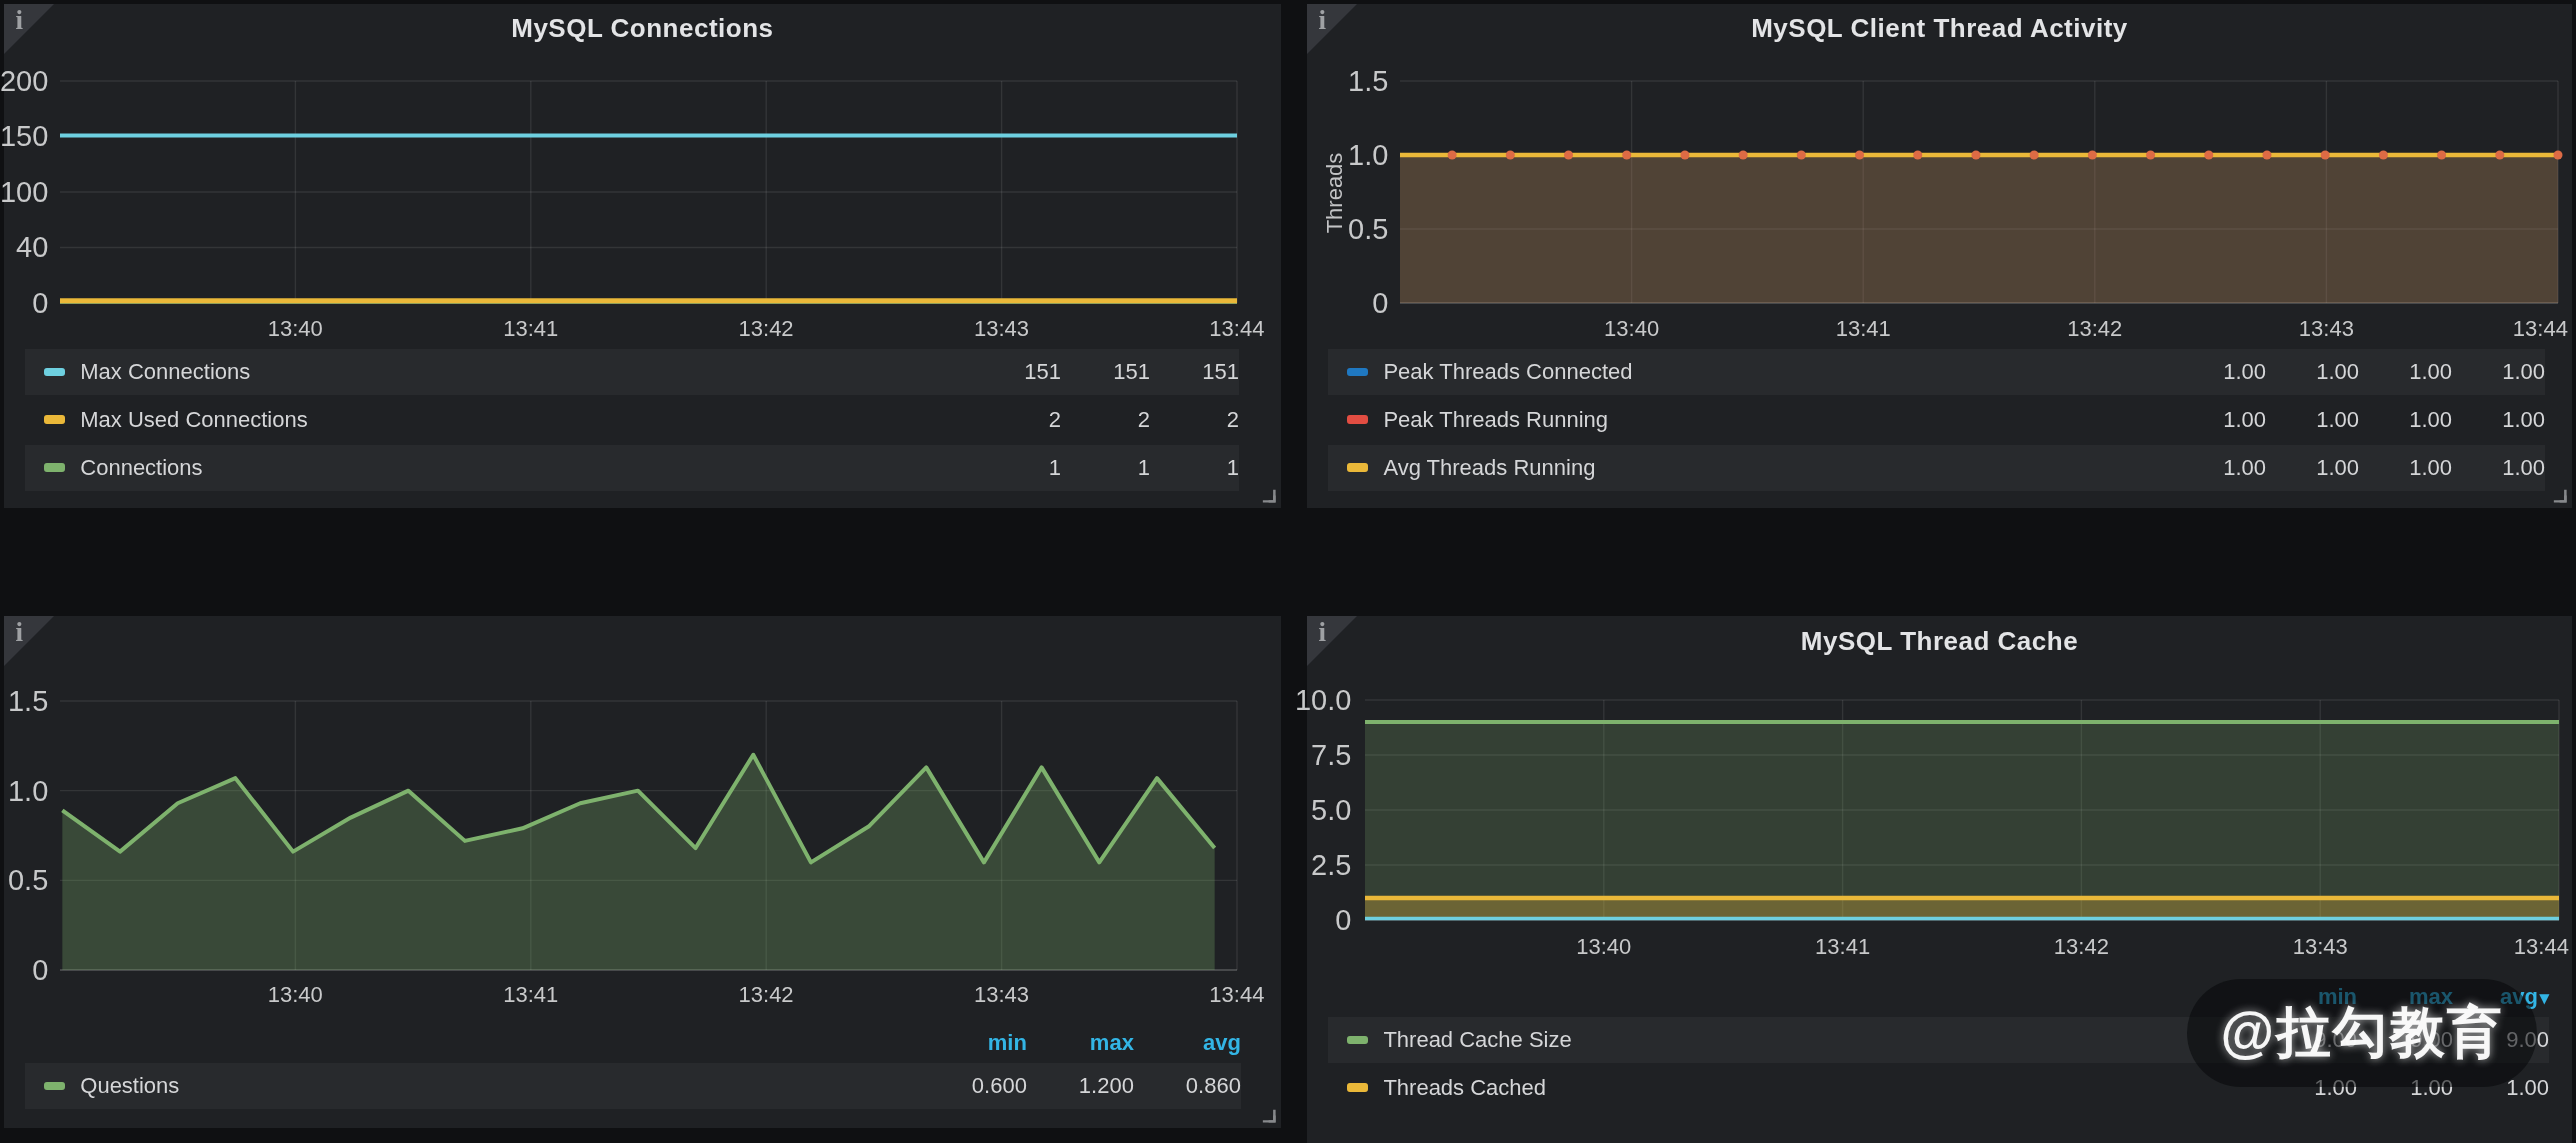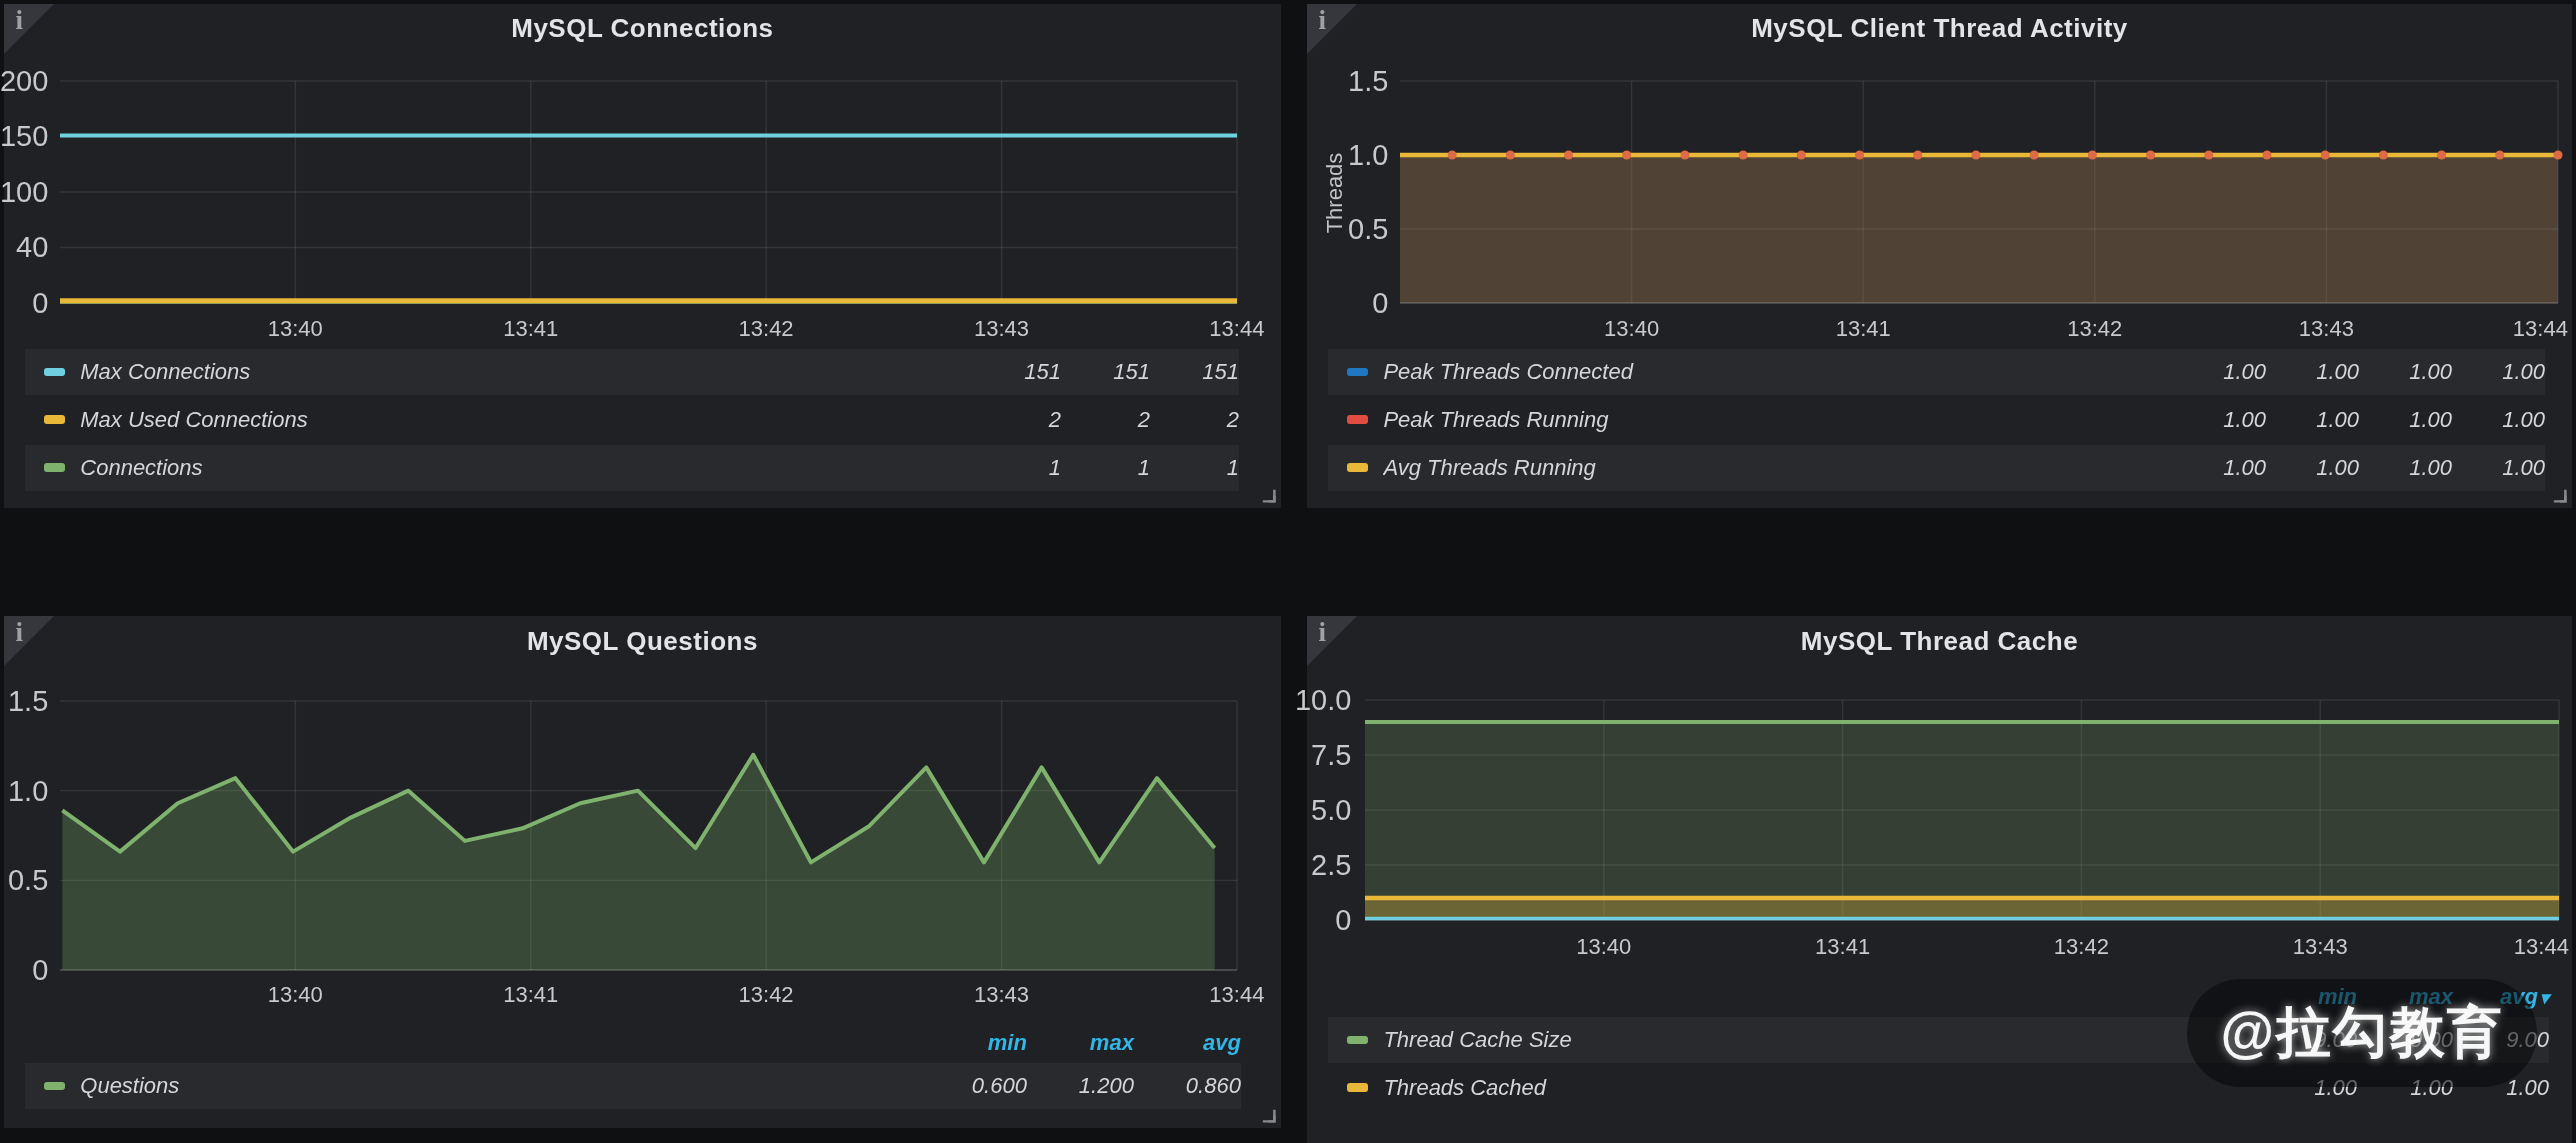--- a/index.html
+++ b/index.html
@@ -16,21 +16,21 @@
   .plot svg{width:100%;height:100%;display:block;overflow:visible;}
   .yticks{position:absolute;}
   .yticks span{position:absolute;right:9.6px;transform:translateY(-50%);
         font-size:29px;color:#c8c9ca;white-space:nowrap;}
   .xticks{position:absolute;height:27px;}
   .xticks span{position:absolute;top:1.9px;transform:translateX(-50%);
         font-size:22px;color:#c8c9ca;white-space:nowrap;}
   .p2 .xticks span:last-child,.p4 .xticks span:last-child{transform:translateX(-82%);}
   .ylabel{position:absolute;width:193px;text-align:center;transform:rotate(-90deg);
         font-size:22px;color:#c2c3c5;}
-  .legend{position:absolute;font-style:italic;}
+  .legend{position:absolute;}
   .lhead{display:flex;align-items:flex-start;height:29px;margin-bottom:3.9px;padding-left:19px;}
   .hfill{flex:1;}
   .hcol{flex:none;text-align:right;font-size:22px;font-weight:bold;color:#33b5e5;}
   .caret{font-size:18.3px;color:#33b5e5;margin-left:1.9px;}
   .lrow{display:flex;align-items:center;height:46px;margin-bottom:1.9px;padding-left:19px;}
   .lrow.shade{background:rgba(255,255,255,0.042);}
   .swatch{width:21px;height:8.7px;border-radius:2.9px;margin-right:15.4px;flex:none;}
   .llabel{flex:1;font-size:22px;color:#d5d6d8;white-space:nowrap;overflow:hidden;}
   .lval{flex:none;text-align:right;font-size:22px;color:#d5d6d8;}
   .p1 .lval,.p1 .hcol{width:89px;}
@@ -240,21 +240,20 @@
   </div>
 
 
   <div class="panel p3">
     <div class="corner">
       <svg class="tri" width="50" height="50" viewBox="0 0 52 52">
           <polygon points="0,0 52,0 0,52" fill="#35373c"></polygon>
         </svg>
       <span class="ig">i</span>
     </div>
-    <div class="panel-title">MySQL Questions</div>
     <div class="plot">
         <svg viewBox="0 0 100 100" preserveAspectRatio="none">
           <line x1="0" x2="100" y1="0" y2="0" stroke="rgba(255,255,255,0.09)" stroke-width="1.4" vector-effect="non-scaling-stroke"></line>
           <line x1="0" x2="100" y1="33.33333333333333" y2="33.33333333333333" stroke="rgba(255,255,255,0.09)" stroke-width="1.4" vector-effect="non-scaling-stroke"></line>
           <line x1="0" x2="100" y1="66.66666666666666" y2="66.66666666666666" stroke="rgba(255,255,255,0.09)" stroke-width="1.4" vector-effect="non-scaling-stroke"></line>
           <line x1="0" x2="100" y1="100" y2="100" stroke="rgba(255,255,255,0.18)" stroke-width="2" vector-effect="non-scaling-stroke"></line>
           <line x1="20" x2="20" y1="0" y2="100" stroke="rgba(255,255,255,0.09)" stroke-width="1.4" vector-effect="non-scaling-stroke"></line>
           <line x1="40" x2="40" y1="0" y2="100" stroke="rgba(255,255,255,0.09)" stroke-width="1.4" vector-effect="non-scaling-stroke"></line>
           <line x1="60" x2="60" y1="0" y2="100" stroke="rgba(255,255,255,0.09)" stroke-width="1.4" vector-effect="non-scaling-stroke"></line>
           <line x1="80" x2="80" y1="0" y2="100" stroke="rgba(255,255,255,0.09)" stroke-width="1.4" vector-effect="non-scaling-stroke"></line>

